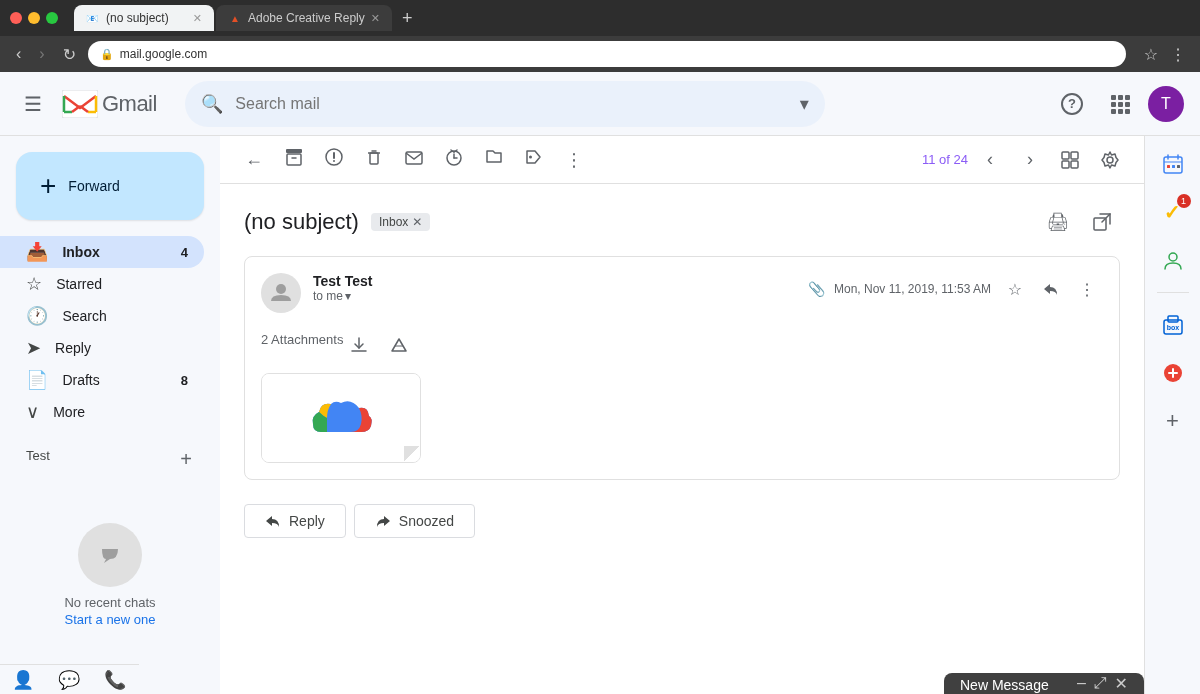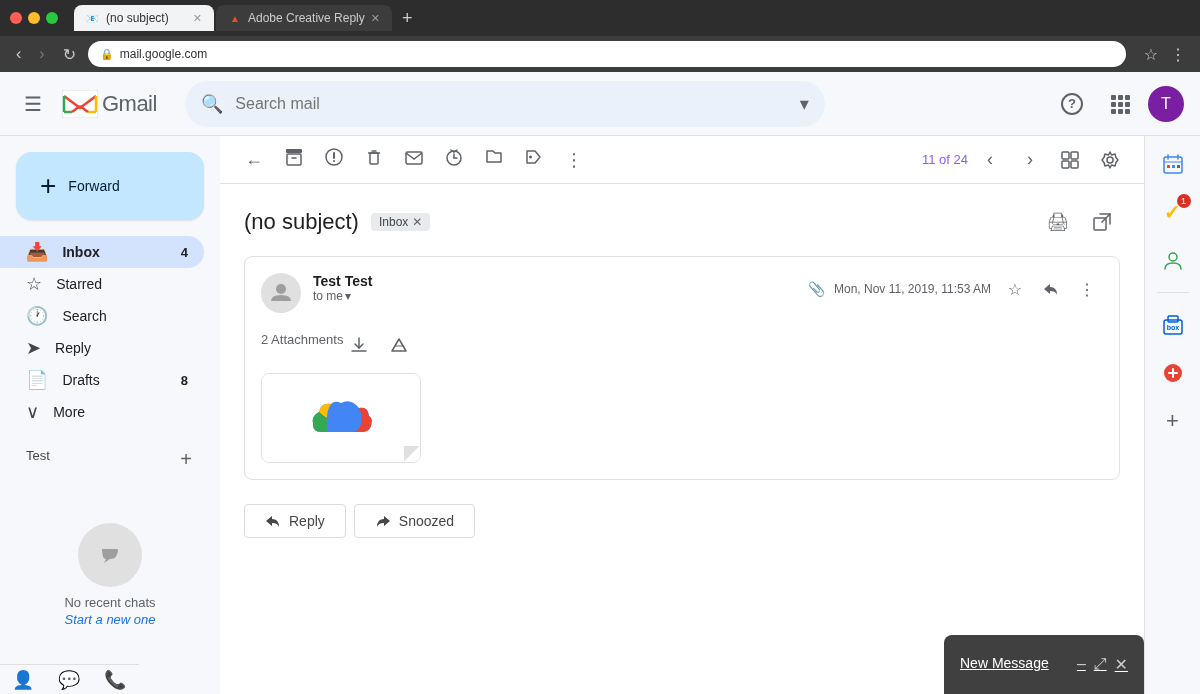--- a/index.html
+++ b/index.html
@@ -477,39 +477,38 @@
     .chat-icon {
       width: 64px; height: 64px;
       border-radius: 50%;
       background: #e0e0e0;
       margin: 0 auto 8px;
       display: flex; align-items: center; justify-content: center;
       font-size: 28px;
       color: #9e9e9e;
     }
     .chat-text { font-size: 13px; color: #5f6368; }
-    .chat-link { font-size: 13px; color: #1a73e8; cursor: pointer; text-decoration: none; font-style: italic; }
+    .chat-link { font-size: 13px; color: #1a73e8; cursor: pointer; text-decoration: none; }
 
     
     .new-message-bar {
       position: fixed;
       bottom: 0;
       right: 56px;
       background: #404040;
       color: white;
       border-radius: 8px 8px 0 0;
-      padding: 20px 16px;
-      display: flex;
-      align-items: flex-start;
+      padding: 1px 16px;
+      display: flex;
+      align-items: flex-end;
       gap: 12px;
       font-size: 14px;
       font-weight: 500;
       min-width: 200px;
       z-index: 1000;
-      text-decoration: underline;
     }
     .nm-actions { margin-left: auto; display: flex; gap: 8px; }
     .nm-btn { color: #ccc; font-size: 16px; cursor: pointer; }
 
     
     .rsb-divider {
       width: 32px;
       height: 1px;
       background: #e0e0e0;
       margin: 4px 0;

